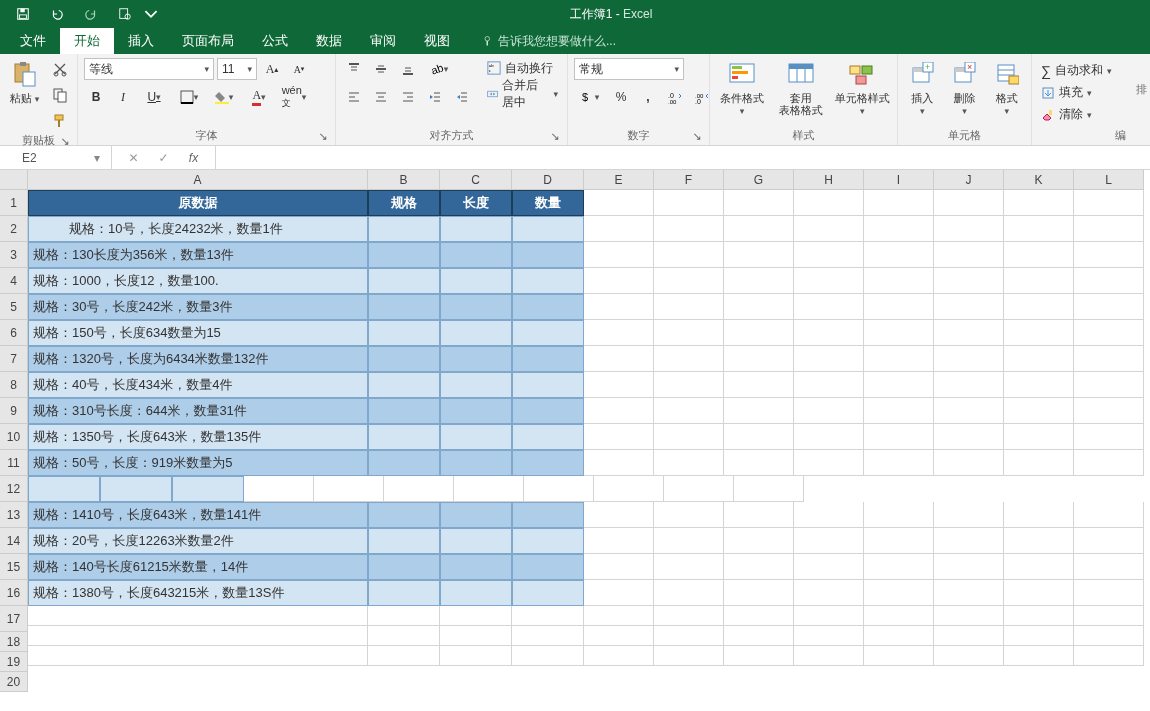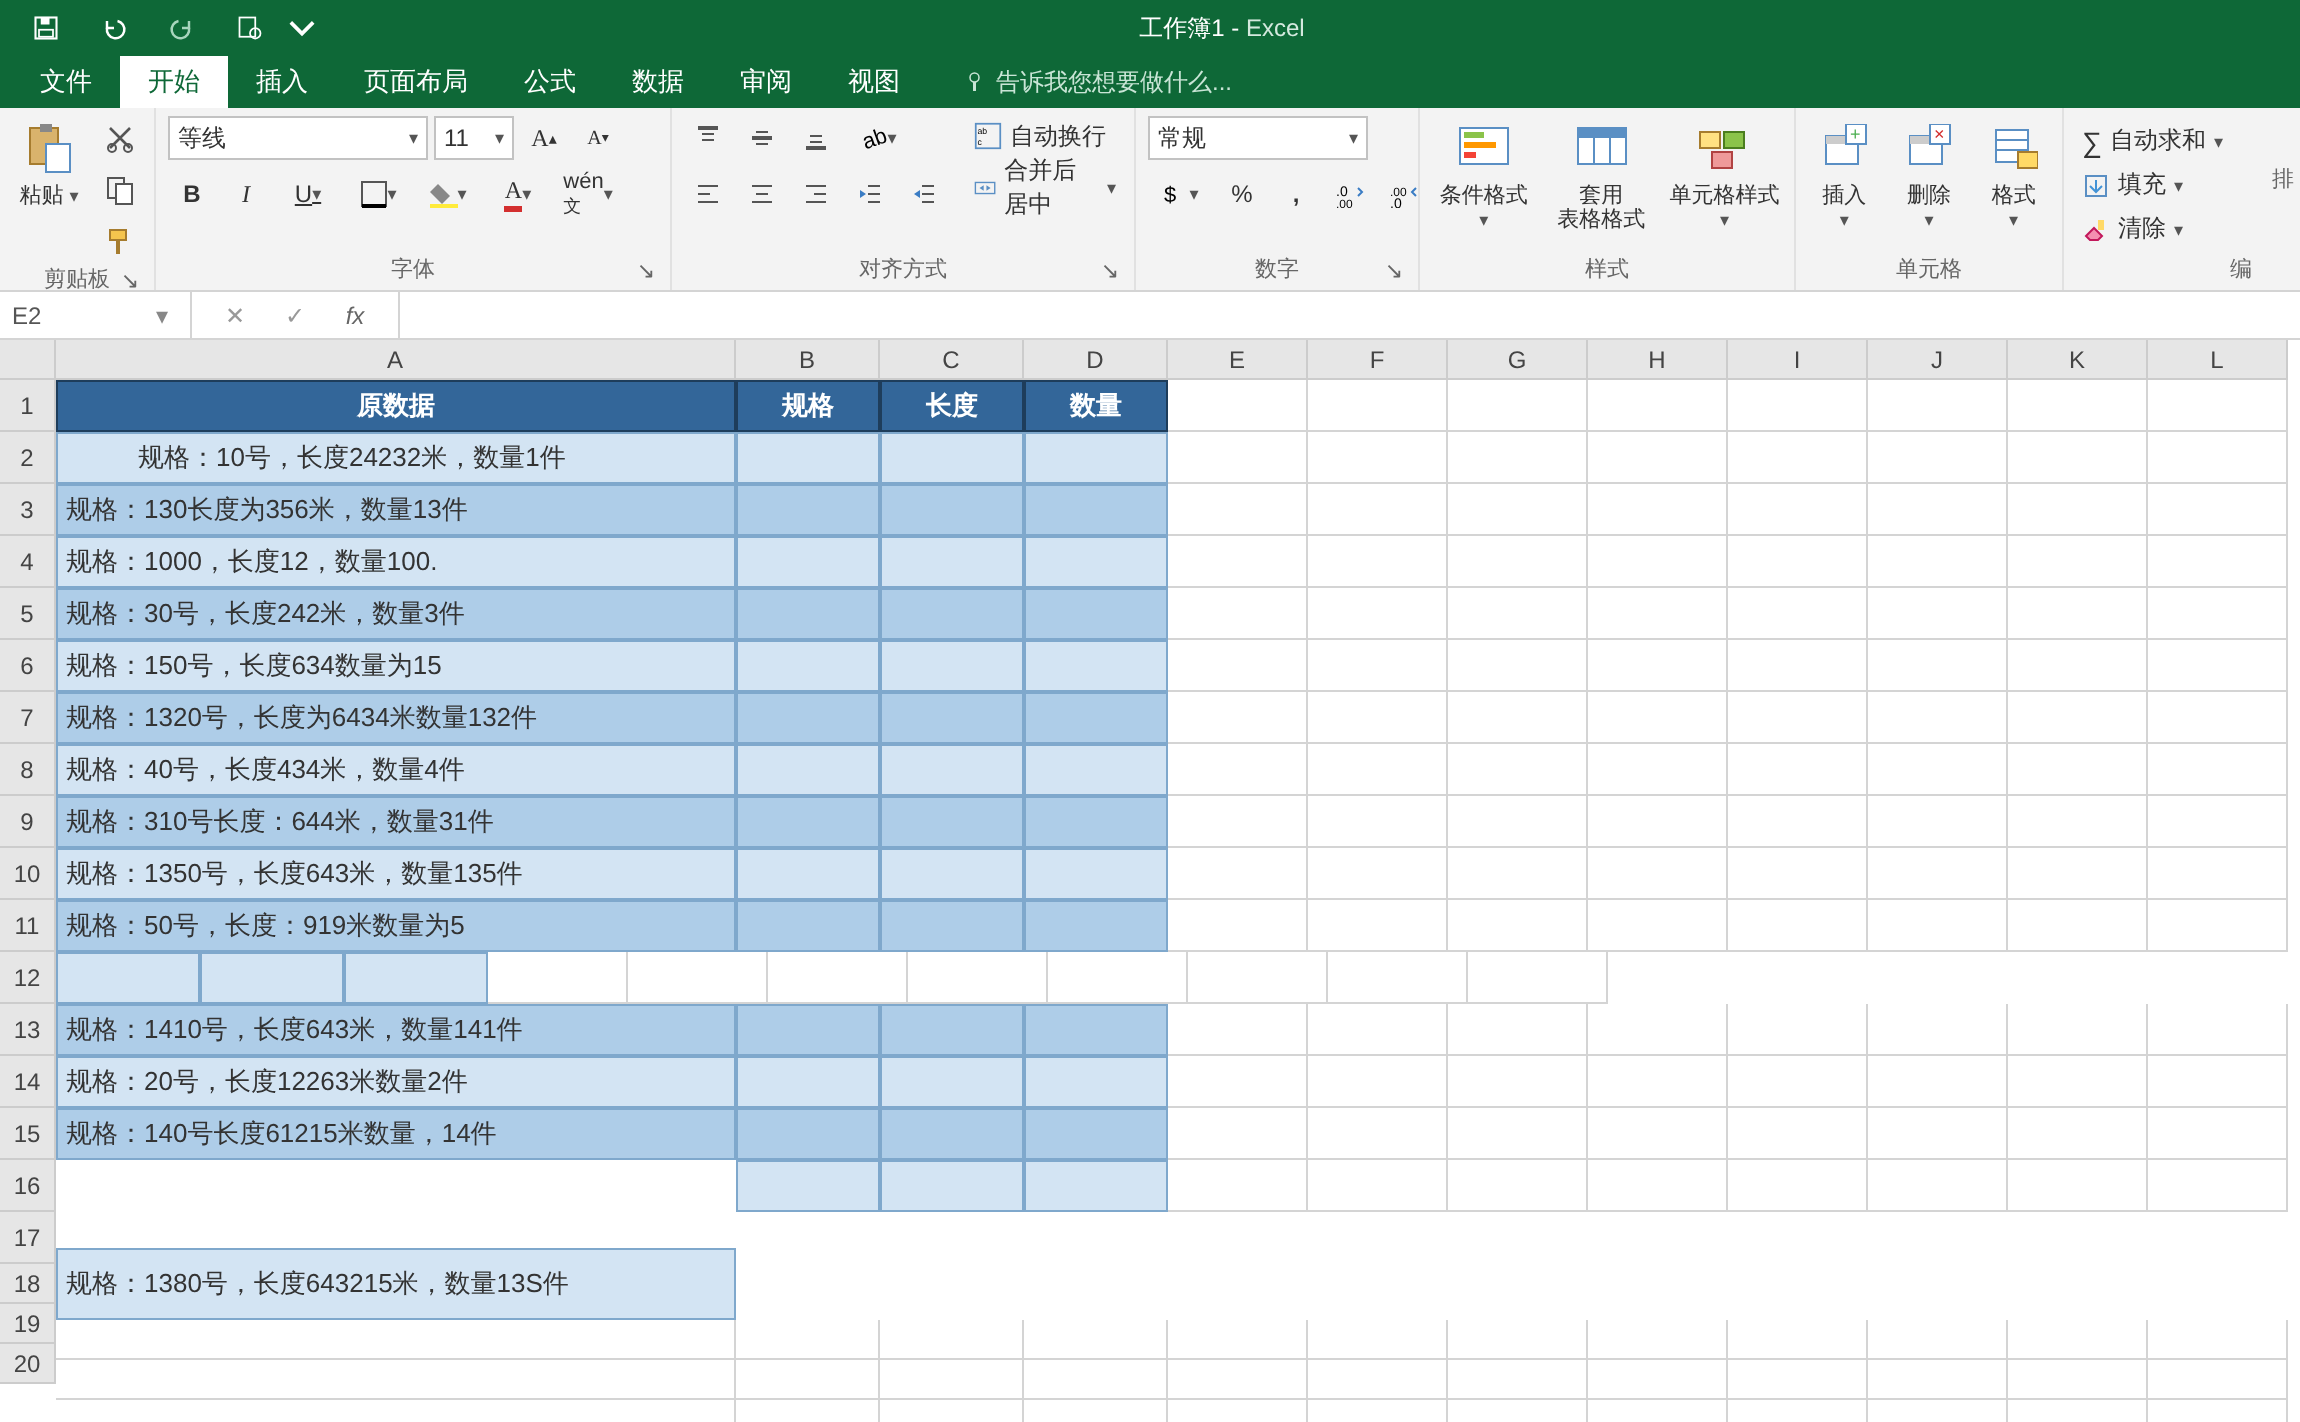--- a/index.html
+++ b/index.html
@@ -37,21 +37,21 @@
   .fontsize { width: 40px; height: 22px; border: 1px solid #c2c2c2; background: #fff; font-size: 12px; padding: 0 4px; display: flex; align-items: center; justify-content: space-between; }
   .dd { font-size: 9px; color: #555; }
   .iconbtn { width: 24px; height: 22px; display: flex; align-items: center; justify-content: center; cursor: pointer; border: 1px solid transparent; }
   .iconbtn.split { width: 32px; }
   .wide-select { width: 110px; height: 22px; border: 1px solid #c2c2c2; background: #fff; display: flex; align-items: center; justify-content: space-between; padding: 0 4px; }
   .edit-row { display: flex; align-items: center; gap: 4px; font-size: 12px; cursor: pointer; height: 20px; padding: 0 3px; }
   .edit-row svg { width: 14px; height: 14px; }
 
   
   .fbar { height: 24px; background: #fff; border-bottom: 1px solid #d4d4d4; display: flex; align-items: stretch; }
-  .namebox { width: 96px; border-right: 1px solid #d4d4d4; display: flex; align-items: center; padding: 0 6px; color: #555; justify-content: space-between; }
+  .namebox { width: 96px; border-right: 1px solid #d4d4d4; display: flex; align-items: center; padding: 0 6px; color: #555; justify-content: space-between; margin-left: 16px; }
   .namebox-dd { width: 16px; text-align: center; color: #888; }
   .fx-controls { width: 104px; display: flex; align-items: center; justify-content: center; gap: 10px; border-right: 1px solid #d4d4d4; color: #999; }
   .fx-ctl { width: 20px; text-align: center; cursor: pointer; }
   .fx { font-style: italic; color: #666; }
   .formula-input { flex: 1; padding: 0 6px; display: flex; align-items: center; background: #fff; }
 
   
   .grid-wrap { position: relative; height: calc(711px - 28px - 26px - 92px - 24px); overflow: hidden; }
   .corner { position: absolute; left: 0; top: 0; width: 28px; height: 20px; background: #e6e6e6; border-right: 1px solid #ccc; border-bottom: 1px solid #ccc; }
   .colheads { position: absolute; left: 28px; top: 0; height: 20px; display: flex; }
@@ -706,21 +706,21 @@
         <div class="cell" style="width: 70px; height: 26px;"></div>
         <div class="cell" style="width: 70px; height: 26px;"></div>
         <div class="cell" style="width: 70px; height: 26px;"></div>
         <div class="cell" style="width: 70px; height: 26px;"></div>
         <div class="cell" style="width: 70px; height: 26px;"></div>
         <div class="cell" style="width: 70px; height: 26px;"></div>
         <div class="cell" style="width: 70px; height: 26px;"></div>
         <div class="cell" style="width: 70px; height: 26px;"></div>
       </div>
       <div class="cellrow">
-        <div class="cell td-blue1" style="width: 340px; height: 36px; margin-top: 44px;">规格：1380号，长度643215米，数量13S件</div>
+        <div class="cell td-blue1" style="width: 340px; height: 26px;">规格：1380号，长度643215米，数量13S件</div>
         <div class="cell td-blue1" style="width: 72px; height: 26px;"></div>
         <div class="cell td-blue1" style="width: 72px; height: 26px;"></div>
         <div class="cell td-blue1" style="width: 72px; height: 26px;"></div>
         <div class="cell" style="width: 70px; height: 26px;"></div>
         <div class="cell" style="width: 70px; height: 26px;"></div>
         <div class="cell" style="width: 70px; height: 26px;"></div>
         <div class="cell" style="width: 70px; height: 26px;"></div>
         <div class="cell" style="width: 70px; height: 26px;"></div>
         <div class="cell" style="width: 70px; height: 26px;"></div>
         <div class="cell" style="width: 70px; height: 26px;"></div>

